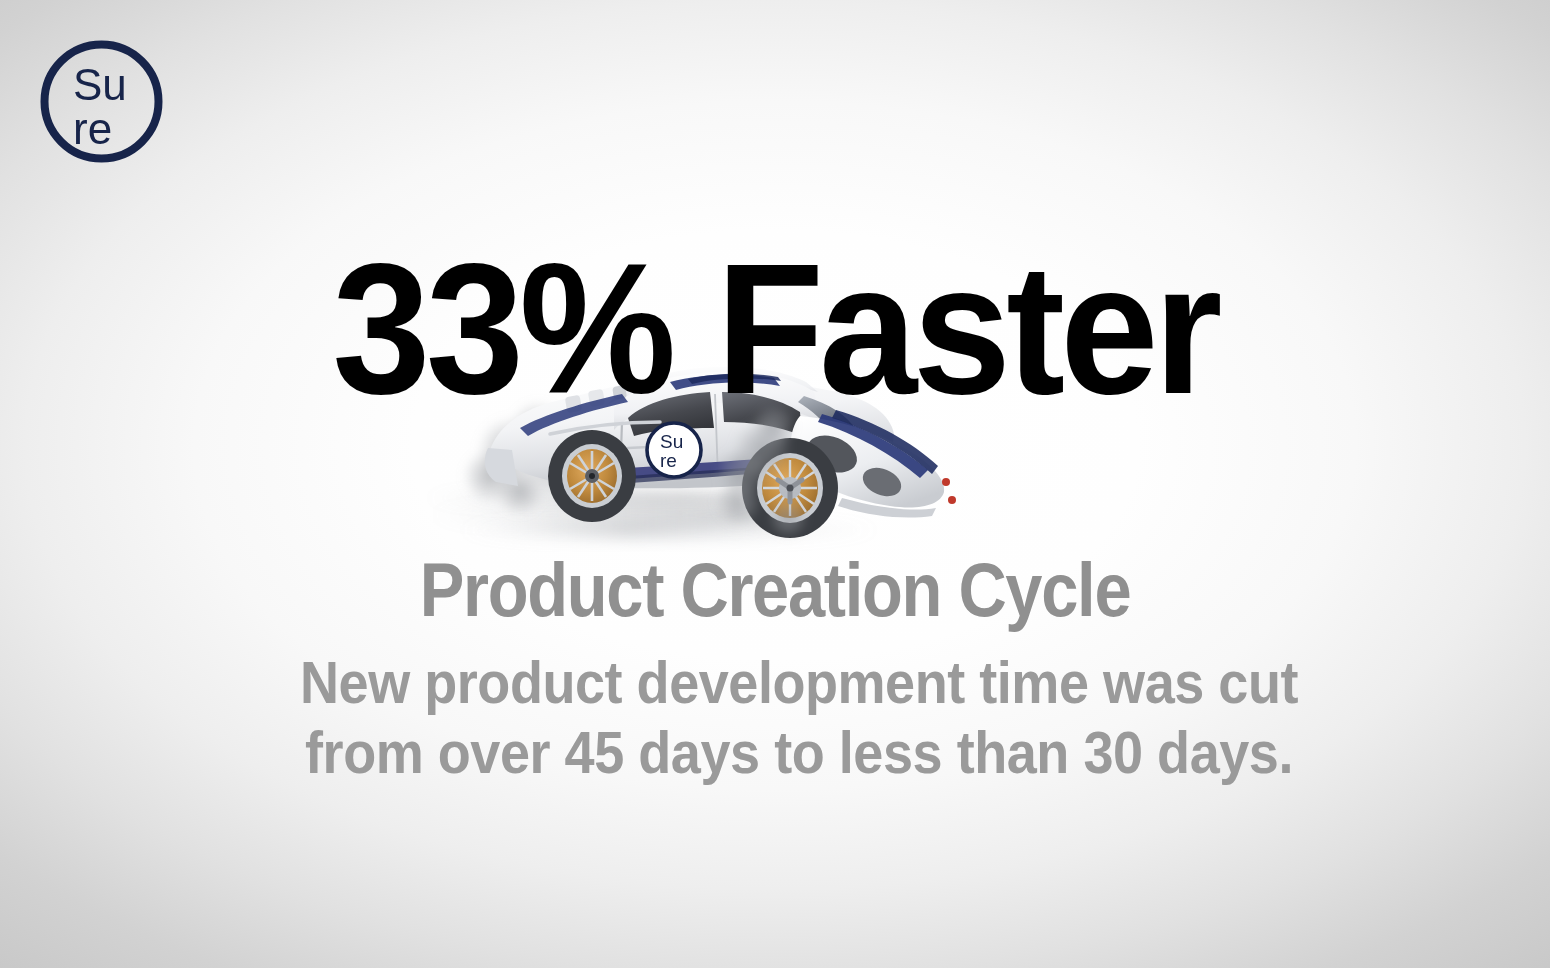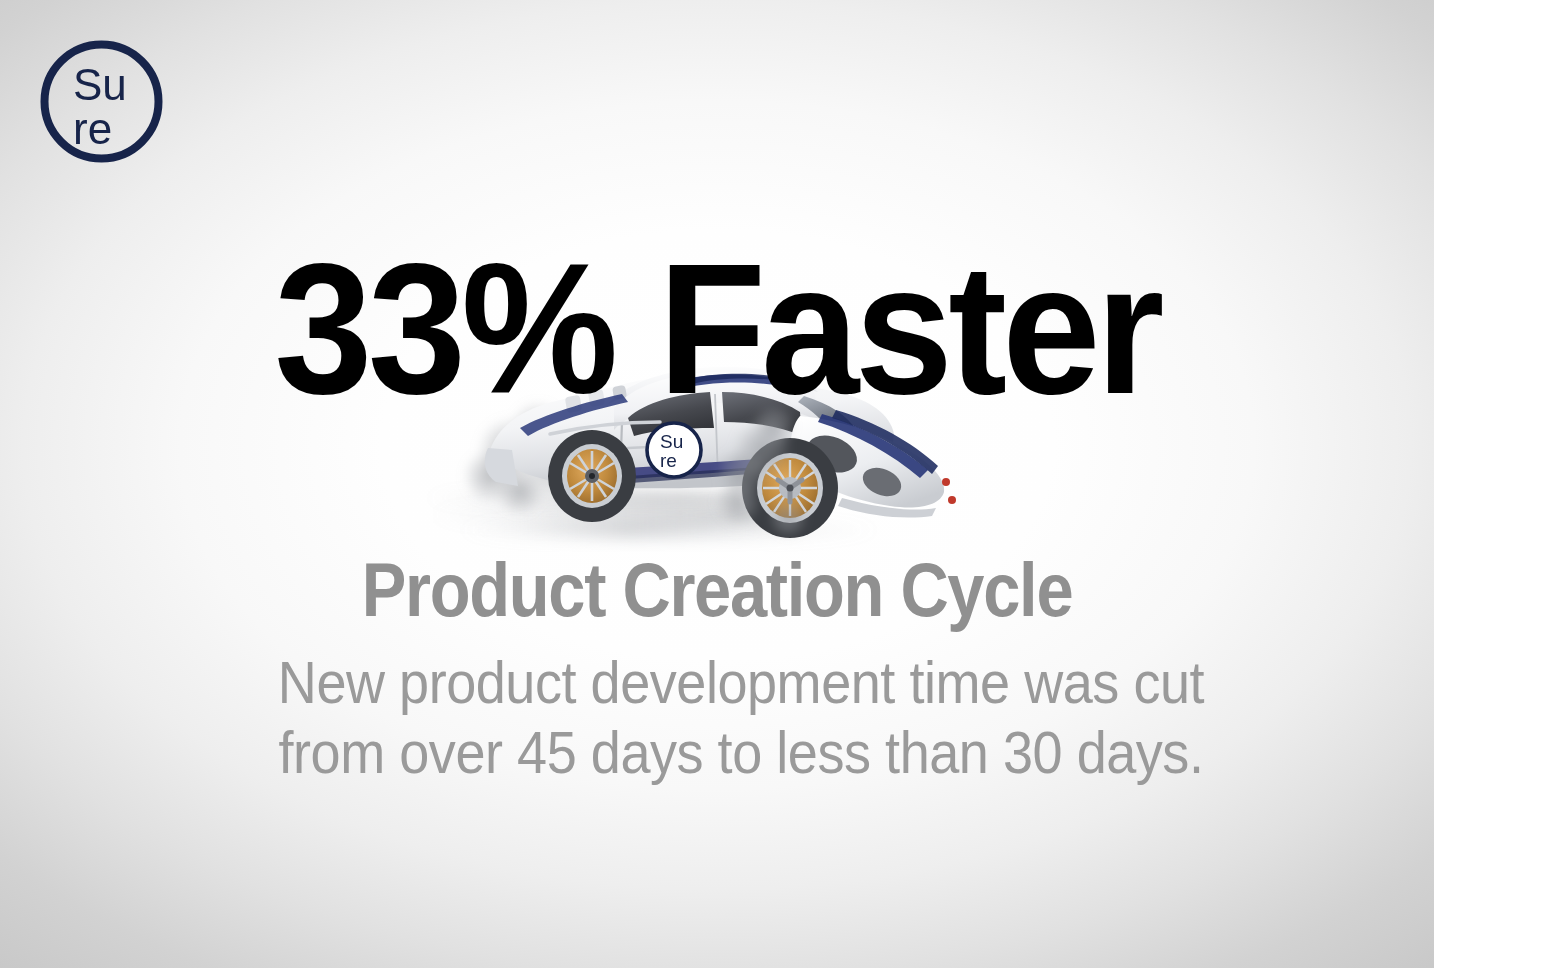--- a/index.html
+++ b/index.html
@@ -9,21 +9,21 @@
     background: #ffffff;
   }
   body {
     font-family: "Liberation Sans", sans-serif;
     -webkit-font-smoothing: antialiased;
   }
 
   
   #stage {
     position: relative;
-    width: 1434px;
+    width: 1550px;
     height: 968px;
     overflow: hidden;
     background:
       radial-gradient(ellipse 78% 74% at 50% 46%,
         #ffffff 0%,
         #fefefe 30%,
         #f8f8f8 48%,
         #eeeeee 62%,
         #e1e1e1 74%,
         #d2d2d2 86%,
@@ -88,21 +88,21 @@
     z-index: 5;
   }
 
   #body-copy {
     position: absolute;
     left: 0;
     right: 0;
     top: 648px;
     text-align: center;
     font-family: "Liberation Sans Narrow", "Liberation Sans", sans-serif;
-    font-weight: 400;
+    font-weight: 700;
     font-size: 60px;
     line-height: 1.17;
     letter-spacing: -0.5px;
     color: #9a9a9a;
     z-index: 5;
     padding-left: 48px;
   }
   #body-copy .line { display: block; white-space: nowrap; transform: scaleX(0.9); }
 </style>
 </head>

